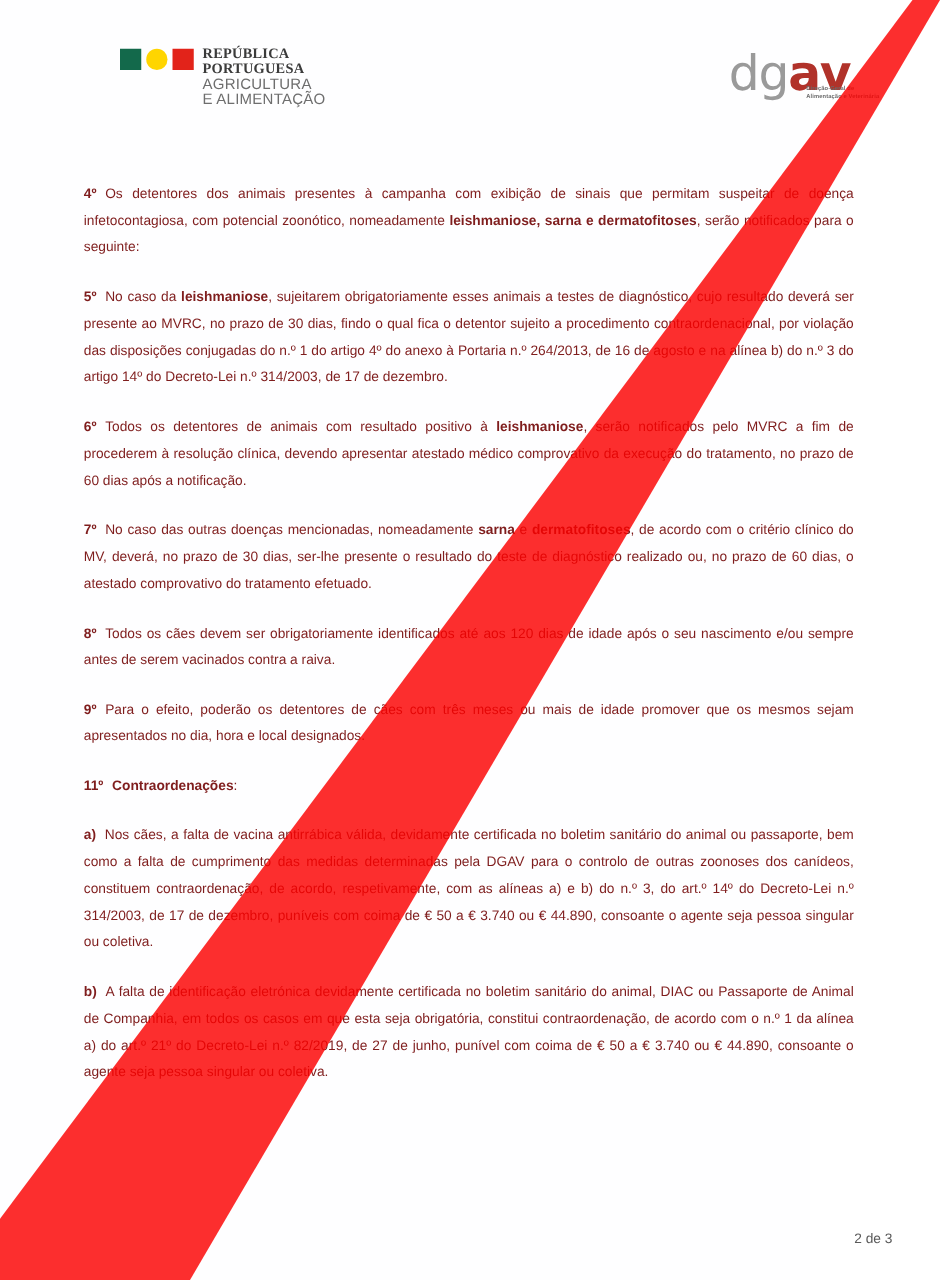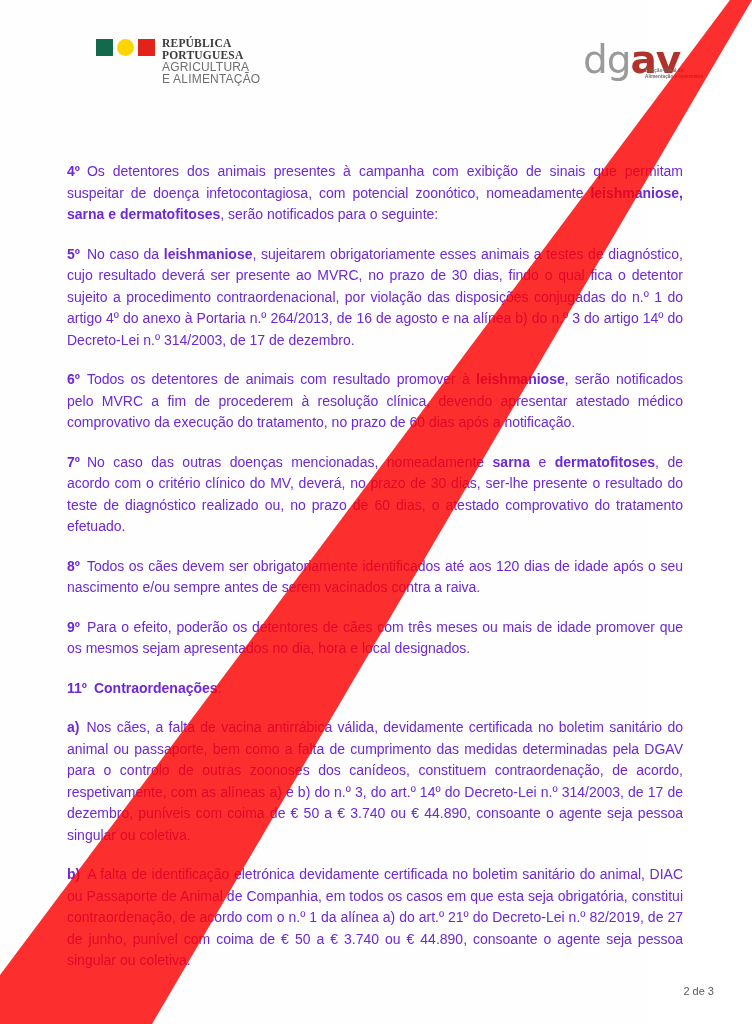--- a/index.html
+++ b/index.html
@@ -110,26 +110,26 @@
 
   
   .content {
     position: absolute;
     left: 67px;
     top: 145px;
     width: 616px;
   }
 
   p.para {
-    margin: 16px 0 18px 0;
-    font-family: "Liberation Sans", sans-serif;
-    font-size: 14px;
+    margin: 0 0 18px 0;
+    font-family: "Liberation Sans", sans-serif;
+    font-size: 11px;
     line-height: 21.5px;
     text-align: justify;
-    color: #6d28d9;
+    color: #7f1d1d;
   }
   p.para:last-child { margin-bottom: 0; }
 
   .b { font-weight: bold; }
   .num { font-weight: bold; }
   .gap { display: inline-block; width: 7px; }
 
   
   .footer {
     position: absolute;
@@ -181,21 +181,21 @@
     <div class="dgav-logo">
       <div class="dgav-word"><span class="dgav-dg">dg</span><span class="dgav-av">av</span></div>
       <div class="dgav-sub">Direção-Geral de Alimentação e Veterinária</div>
     </div>
 
   </div>
 
   <div class="content" id="content">
       <p class="para"><span class="num">4º</span><span class="gap"></span><span>Os detentores dos animais presentes à campanha com exibição de sinais que permitam suspeitar de doença infetocontagiosa, com potencial zoonótico, nomeadamente </span><span class="b">leishmaniose, sarna e dermatofitoses</span><span>, serão notificados para o seguinte:</span></p>
       <p class="para"><span class="num">5º</span><span class="gap"></span><span>No caso da </span><span class="b">leishmaniose</span><span>, sujeitarem obrigatoriamente esses animais a testes de diagnóstico, cujo resultado deverá ser presente ao MVRC, no prazo de 30 dias, findo o qual fica o detentor sujeito a procedimento contraordenacional, por violação das disposições conjugadas do n.º 1 do artigo 4º do anexo à Portaria n.º 264/2013, de 16 de agosto e na alínea b) do n.º 3 do artigo 14º do Decreto-Lei n.º 314/2003, de 17 de dezembro.</span></p>
-      <p class="para"><span class="num">6º</span><span class="gap"></span><span>Todos os detentores de animais com resultado promover à </span><span class="b">leishmaniose</span><span>, serão notificados pelo MVRC a fim de procederem à resolução clínica, devendo apresentar atestado médico comprovativo da execução do tratamento, no prazo de 60 dias após a notificação.</span></p>
+      <p class="para"><span class="num">6º</span><span class="gap"></span><span>Todos os detentores de animais com resultado positivo à </span><span class="b">leishmaniose</span><span>, serão notificados pelo MVRC a fim de procederem à resolução clínica, devendo apresentar atestado médico comprovativo da execução do tratamento, no prazo de 60 dias após a notificação.</span></p>
       <p class="para"><span class="num">7º</span><span class="gap"></span><span>No caso das outras doenças mencionadas, nomeadamente </span><span class="b">sarna</span><span> e </span><span class="b">dermatofitoses</span><span>, de acordo com o critério clínico do MV, deverá, no prazo de 30 dias, ser-lhe presente o resultado do teste de diagnóstico realizado ou, no prazo de 60 dias, o atestado comprovativo do tratamento efetuado.</span></p>
       <p class="para"><span class="num">8º</span><span class="gap"></span><span>Todos os cães devem ser obrigatoriamente identificados até aos 120 dias de idade após o seu nascimento e/ou sempre antes de serem vacinados contra a raiva.</span></p>
       <p class="para"><span class="num">9º</span><span class="gap"></span><span>Para o efeito, poderão os detentores de cães com três meses ou mais de idade promover que os mesmos sejam apresentados no dia, hora e local designados.</span></p>
       <p class="para"><span class="num">11º</span><span class="gap"></span><span class="b">Contraordenações</span><span>:</span></p>
       <p class="para"><span class="num">a)</span><span class="gap"></span><span>Nos cães, a falta de vacina antirrábica válida, devidamente certificada no boletim sanitário do animal ou passaporte, bem como a falta de cumprimento das medidas determinadas pela DGAV para o controlo de outras zoonoses dos canídeos, constituem contraordenação, de acordo, respetivamente, com as alíneas a) e b) do n.º 3, do art.º 14º do Decreto-Lei n.º 314/2003, de 17 de dezembro, puníveis com coima de € 50 a € 3.740 ou € 44.890, consoante o agente seja pessoa singular ou coletiva.</span></p>
       <p class="para"><span class="num">b)</span><span class="gap"></span><span>A falta de identificação eletrónica devidamente certificada no boletim sanitário do animal, DIAC ou Passaporte de Animal de Companhia, em todos os casos em que esta seja obrigatória, constitui contraordenação, de acordo com o n.º 1 da alínea a) do art.º 21º do Decreto-Lei n.º 82/2019, de 27 de junho, punível com coima de € 50 a € 3.740 ou € 44.890, consoante o agente seja pessoa singular ou coletiva.</span></p>
     </div>
 
   <div class="footer">
     <div class="pagenum">2 de 3</div>

